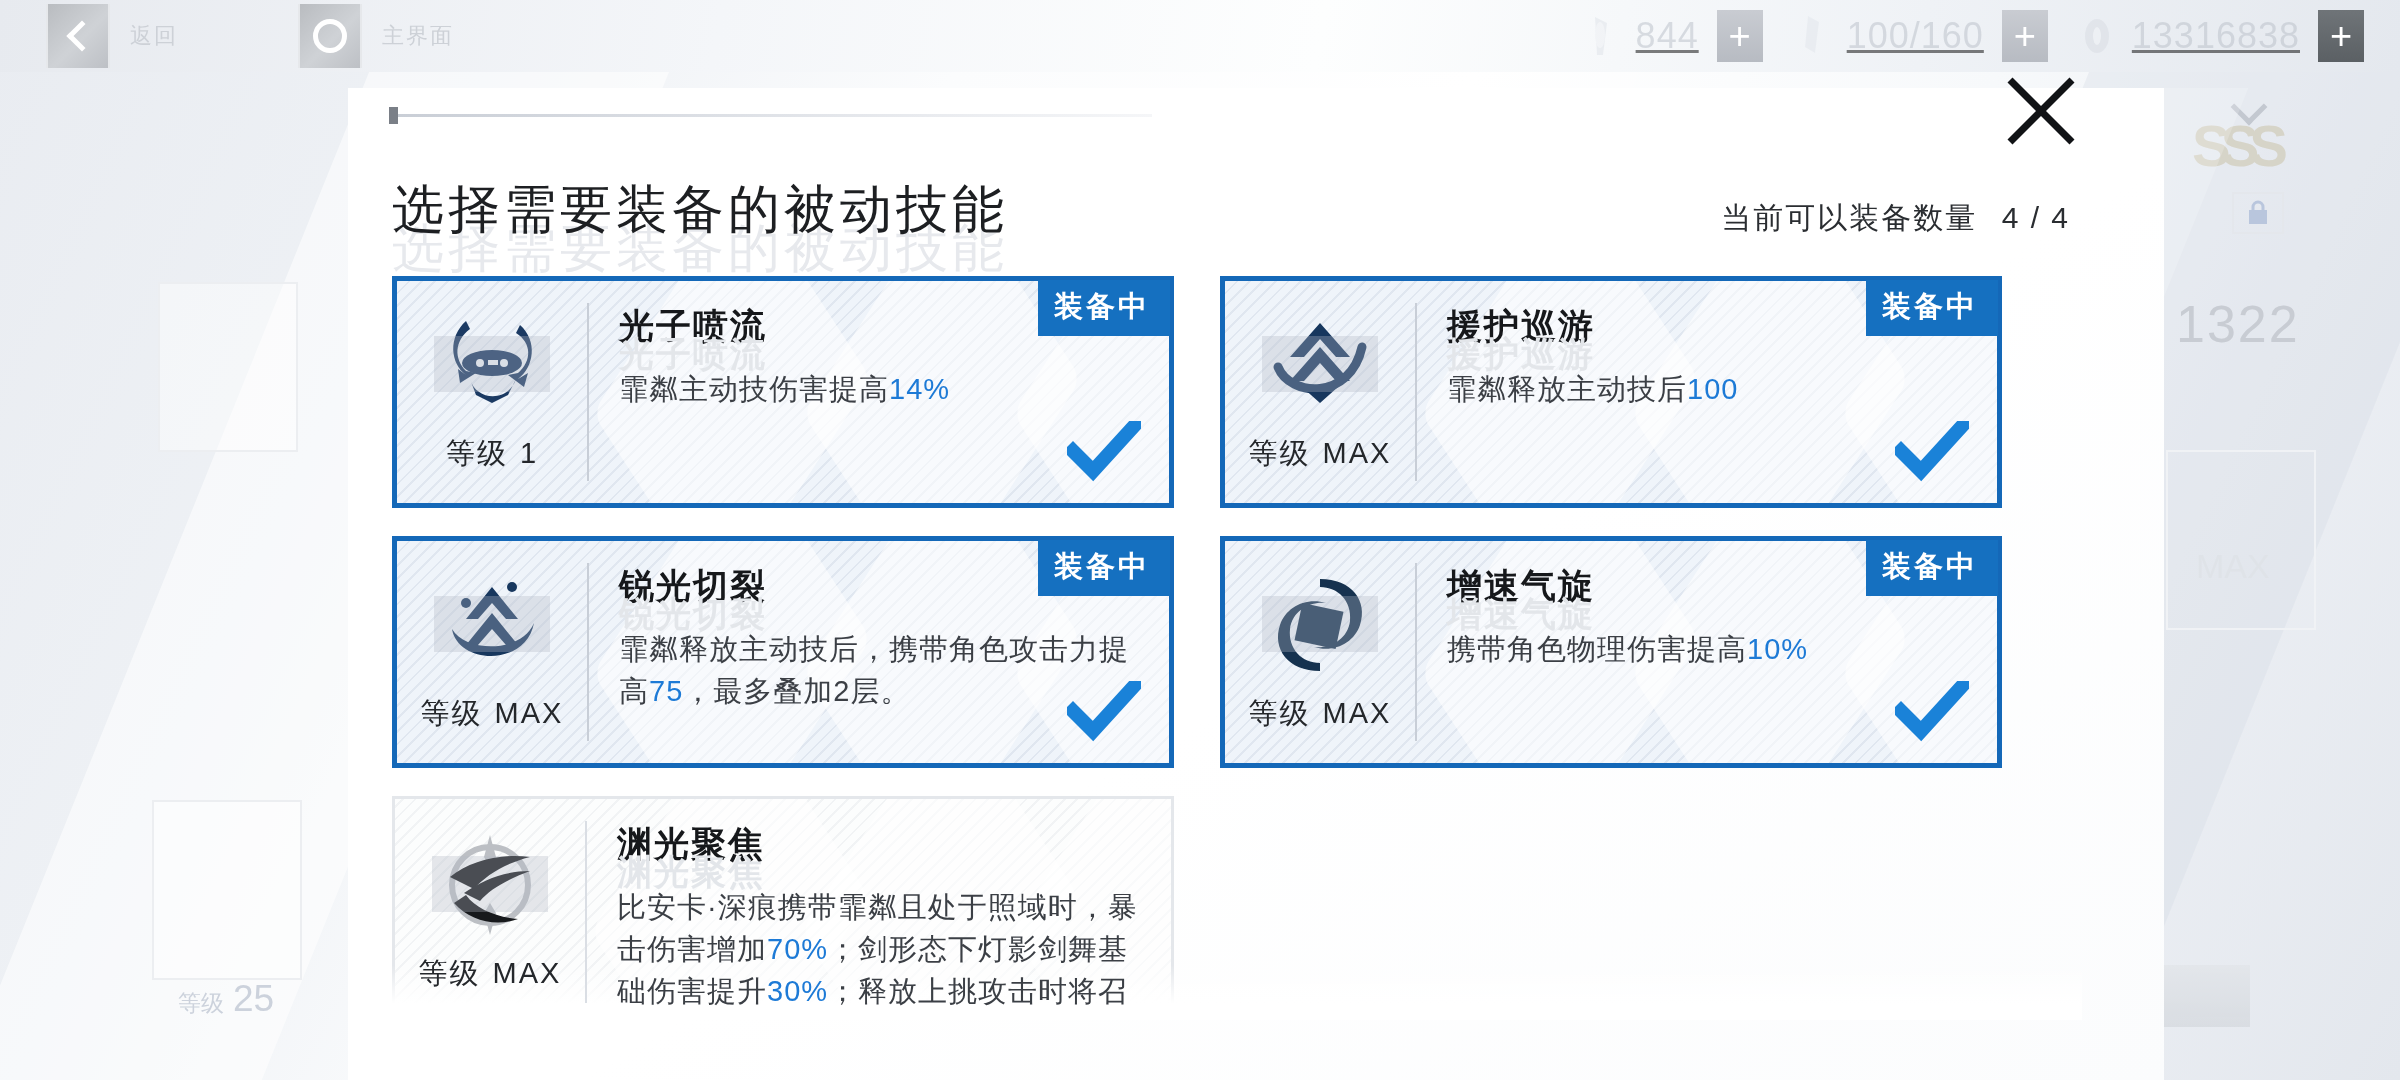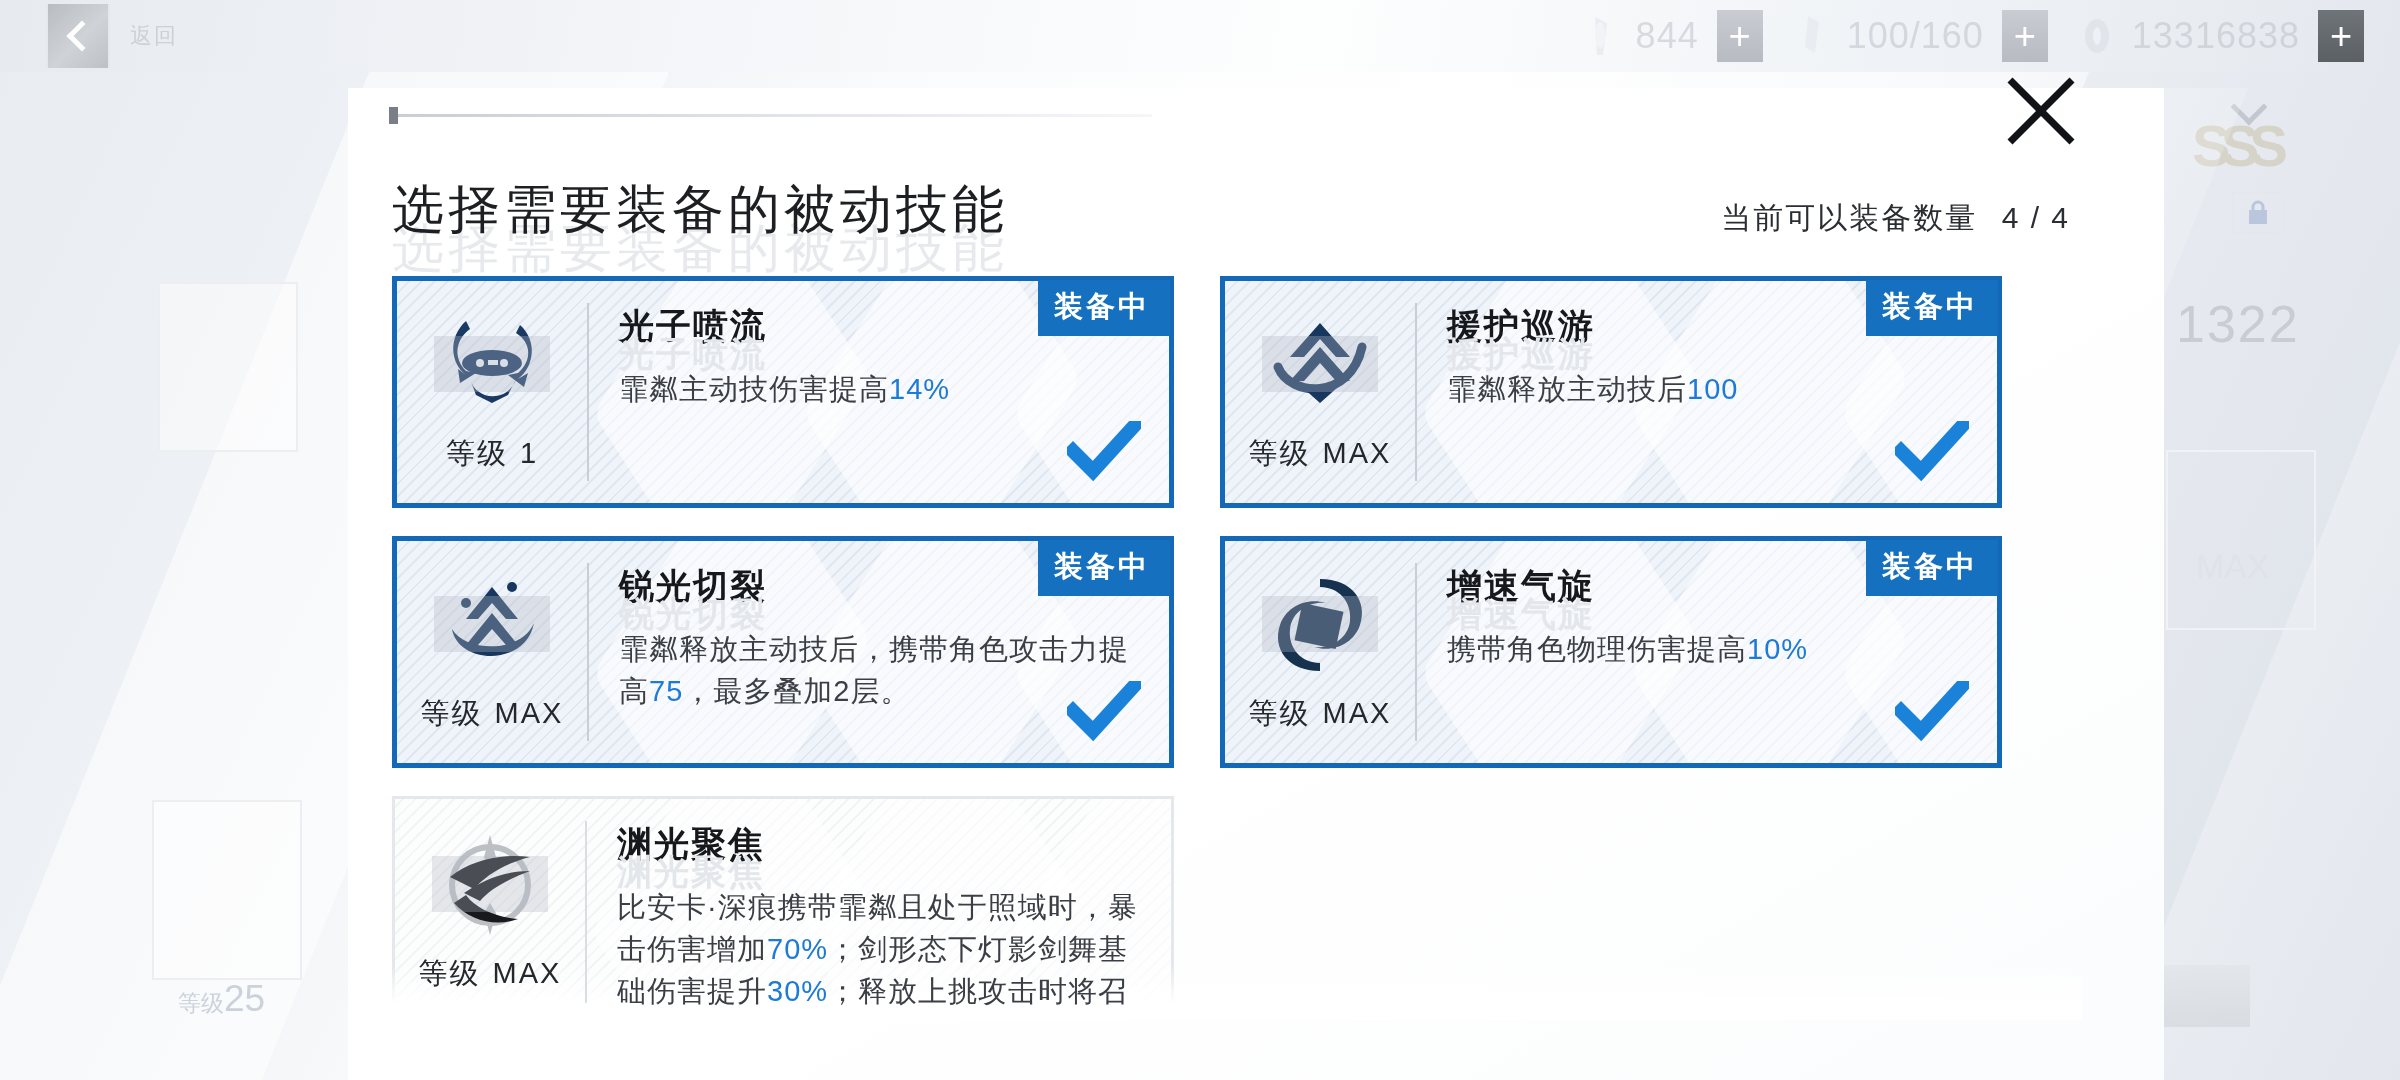--- a/index.html
+++ b/index.html
@@ -26,31 +26,31 @@
   .navbtn .sq{ width:64px; height:64px;
     background:linear-gradient(135deg,#b9bcc0,#cfd2d6 55%,#bdc0c5);
     border-left:2px solid #e6e8eb; border-right:2px solid #e6e8eb;
     display:flex; align-items:center; justify-content:center; }
   .navbtn .lbl{ margin-left:20px; font-size:22px; color:#cdd1d7; letter-spacing:2px; }
   .chev{ width:22px; height:22px; border-left:5px solid #fff; border-bottom:5px solid #fff;
     transform:rotate(45deg); margin-left:8px;}
   .ocircle{ width:34px; height:34px; border:5px solid #fff; border-radius:50%; }
 
   #currency{ position:absolute; right:10px; top:0; height:72px; display:flex; align-items:center; gap:0; }
-  .cur{ display:flex; align-items:center; opacity:.5; }
+  .cur{ display:flex; align-items:center; opacity:.5;text-decoration:underline; }
   .cur .ico{ width:46px; height:50px; margin-right:12px; display:flex; align-items:center; justify-content:center;}
   .cur .val{ font-size:36px; color:#b9bfc8; letter-spacing:1px; }
   .plusbtn{ width:46px; height:52px; margin:0 26px 0 18px;
     background:linear-gradient(180deg,#c9ccd2,#b7bbc2); display:flex; align-items:center; justify-content:center;
     color:#fff; font-size:38px; line-height:1; font-weight:300;}
   .plusbtn.dark{ background:linear-gradient(180deg,#6f7478,#5b6064); }
   #bg-title{ left:110px; top:172px; font-size:40px; color:#ccd0d6; letter-spacing:3px; }
   .bg-slot{ position:absolute; border:2px solid #eceef1; background:rgba(255,255,255,.45); }
   .bg-lvl{ position:absolute; color:#ccd2dc; font-size:23px; }
-  .bg-lvl b{ font-size:37px; font-weight:400; }
+  .bg-lvl b{ font-size:37px; font-weight:400; margin-left:9px; }
 
   #bg-right{ position:absolute; right:0; top:72px; width:260px; height:1008px; }
   #rankSSS{ position:absolute; left:52px; top:40px; font-size:58px; font-weight:bold;
      color:#cfc9b4; letter-spacing:-10px; opacity:.65;}
   #bg-lock{ position:absolute; left:92px; top:120px; width:52px; height:42px;
      border:2px solid #e4e7ec; display:flex; align-items:center; justify-content:center; }
   #bg-1322{ position:absolute; left:36px; top:222px; font-size:52px; color:#c8ccd3; letter-spacing:2px;text-align:center;}
   #bg-maxblk{ position:absolute; left:26px; top:378px; width:150px; height:180px; border:2px solid #f0f2f5;}
   #bg-max{ position:absolute; left:56px; top:475px; font-size:34px; color:#dfe3e8;}
   #bg-dchev{ position:absolute; left:96px; top:22px; }
@@ -132,20 +132,26 @@
   <div class="bg-diag2" style="left:1900px;top:0;width:420px;height:1080px;"></div>
   <div class="bg-diag" style="left:1250px;top:0;width:200px;height:1080px;opacity:.5;"></div>
 </div>
 
 <div id="topbar">
   <div class="navbtn">
     <div class="sq">
         <div class="chev"></div>
       </div>
     <div class="lbl">返回</div>
+  </div>
+  <div class="navbtn" style="margin-left:120px;">
+    <div class="sq">
+        <div class="ocircle"></div>
+      </div>
+    <div class="lbl">主界面</div>
   </div>
 
   <div id="currency">
     <div class="cur">
       <div class="ico">
         <svg width="40" height="46" viewBox="0 0 40 46">
             <path d="M14 4 L26 10 L22 42 L16 42 Z" fill="#dfe3e9"></path>
             <ellipse cx="19" cy="22" rx="5" ry="13" fill="#eef0f4"></ellipse>
           </svg>
       </div>

